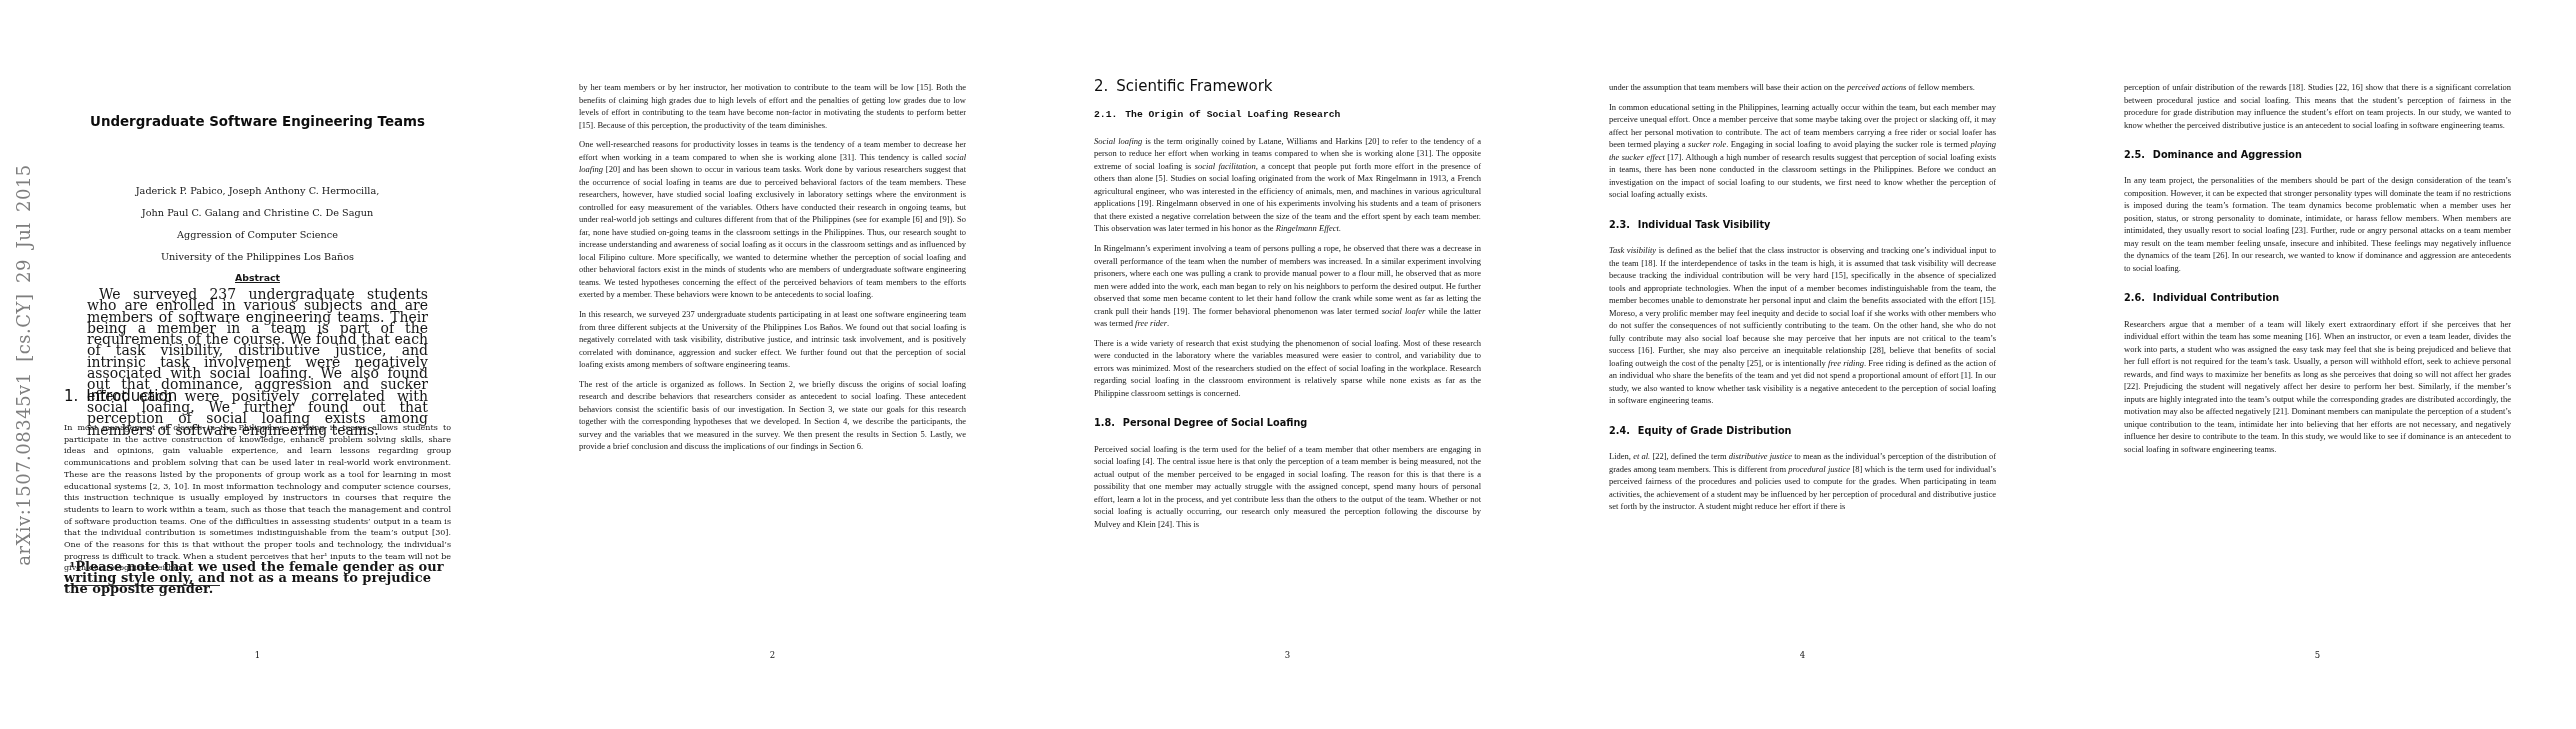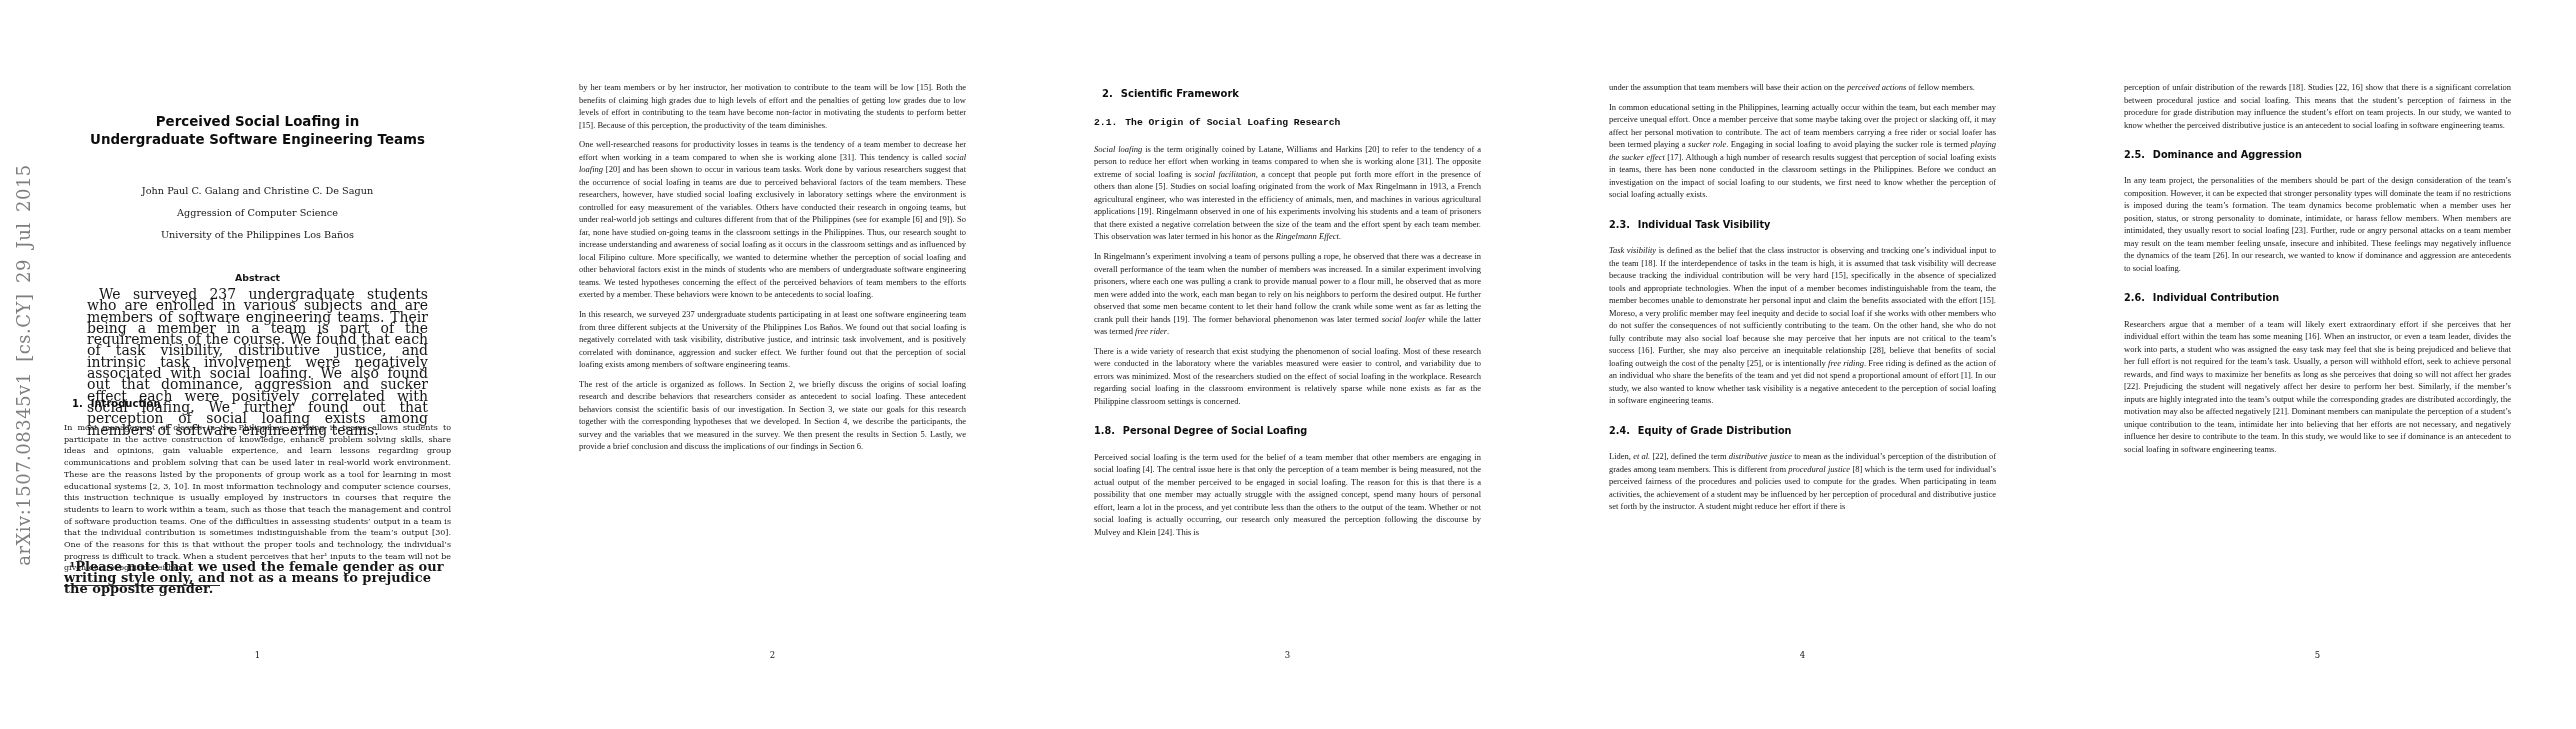--- a/index.html
+++ b/index.html
@@ -38,33 +38,33 @@
   }
   .authors {
     position:absolute; top:180px; left:36px; right:36px;
     text-align:center;
     font-size:9.7px; line-height:22px;
   }
   .abstract-head {
     position:absolute; top:272px; left:36px; right:36px;
     text-align:center;
     font-family:"DejaVu Sans", sans-serif;
-    font-weight:bold; font-size:9.4px;
+    font-weight:bold; font-size:9.4px;text-decoration:underline;
   }
   .abstract-body {
     position:absolute; top:289px; left:87px; right:87px;
     font-size:14px; line-height:11.3px;
     text-align:justify;
     text-indent:12px;
   }
   .sec-head {
     font-family:"DejaVu Sans", sans-serif;
-    font-weight:bold; font-size:10px; line-height:14px;
+    font-weight:normal; font-size:15px; line-height:14px;
     color:#0d0d0d;
-    margin:8px;
+    margin:0;
   }
   .intro-head { position:absolute; top:389px; left:64px; right:64px; }
   .intro-body {
     position:absolute; top:422px; left:64px; right:64px;
     font-size:8px; line-height:11.7px;
     text-align:justify;
   }
   .fn-rule {
     position:absolute; top:585px; left:64px;
     width:156px; height:1.2px; background:#2e2e2e;
@@ -99,25 +99,25 @@
   .ht { margin-left:8px; }
   i { font-style:italic; }
 </style>
 </head>
 <body>
 
 <div class="page">
   <div class="stamp">arXiv:1507.08345v1 [cs.CY] 29 Jul 2015</div>
 
   <div class="title">
-    <div>Perceived Social Loafing in</div>
     <div>Undergraduate Software Engineering Teams</div>
   </div>
 
   <div class="authors">
+    <div>Jaderick P. Pabico, Joseph Anthony C. Hermocilla,</div>
     <div>John Paul C. Galang and Christine C. De Sagun</div>
     <div>Aggression of Computer Science</div>
     <div>University of the Philippines Los Baños</div>
   </div>
 
   <div class="abstract-head">Abstract</div>
   <div class="abstract-body">We surveyed 237 undergraduate students who are enrolled in various subjects and are members of software engineering teams. Their being a member in a team is part of the requirements of the course. We found that each of task visibility, distributive justice, and intrinsic task involvement were negatively associated with social loafing. We also found out that dominance, aggression and sucker effect each were positively correlated with social loafing. We further found out that perception of social loafing exists among members of software engineering teams.</div>
 
   <div class="sec-head intro-head">
     <span>1.</span><span class="ht">Introduction</span>

